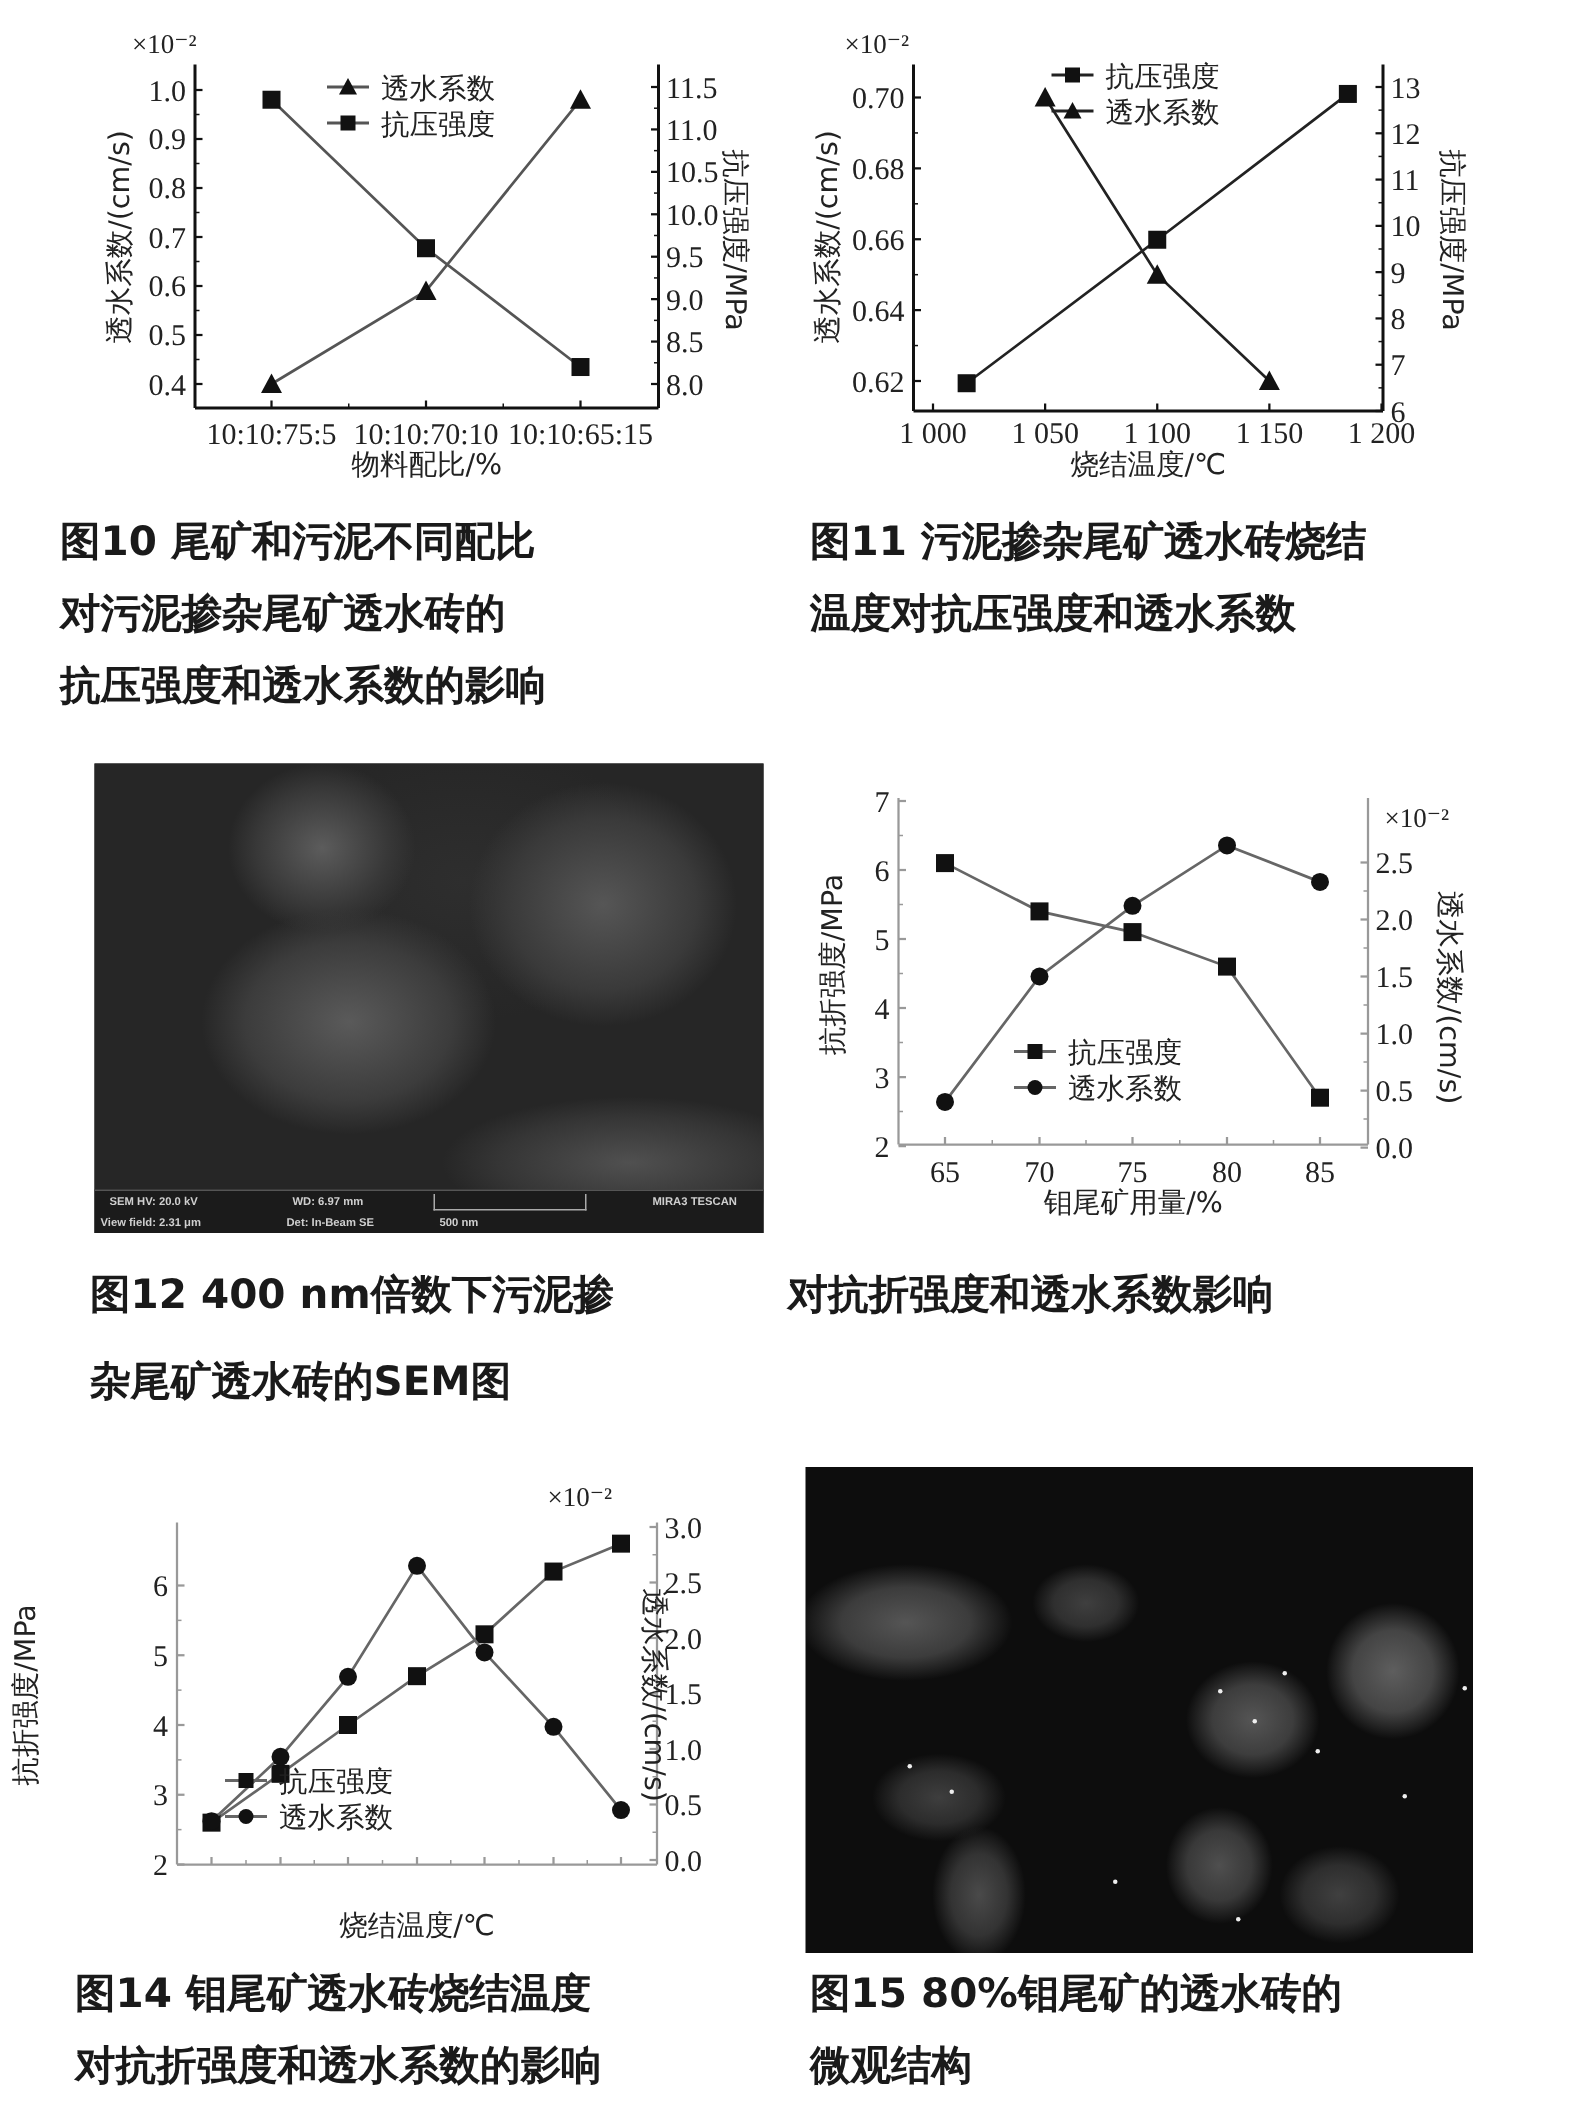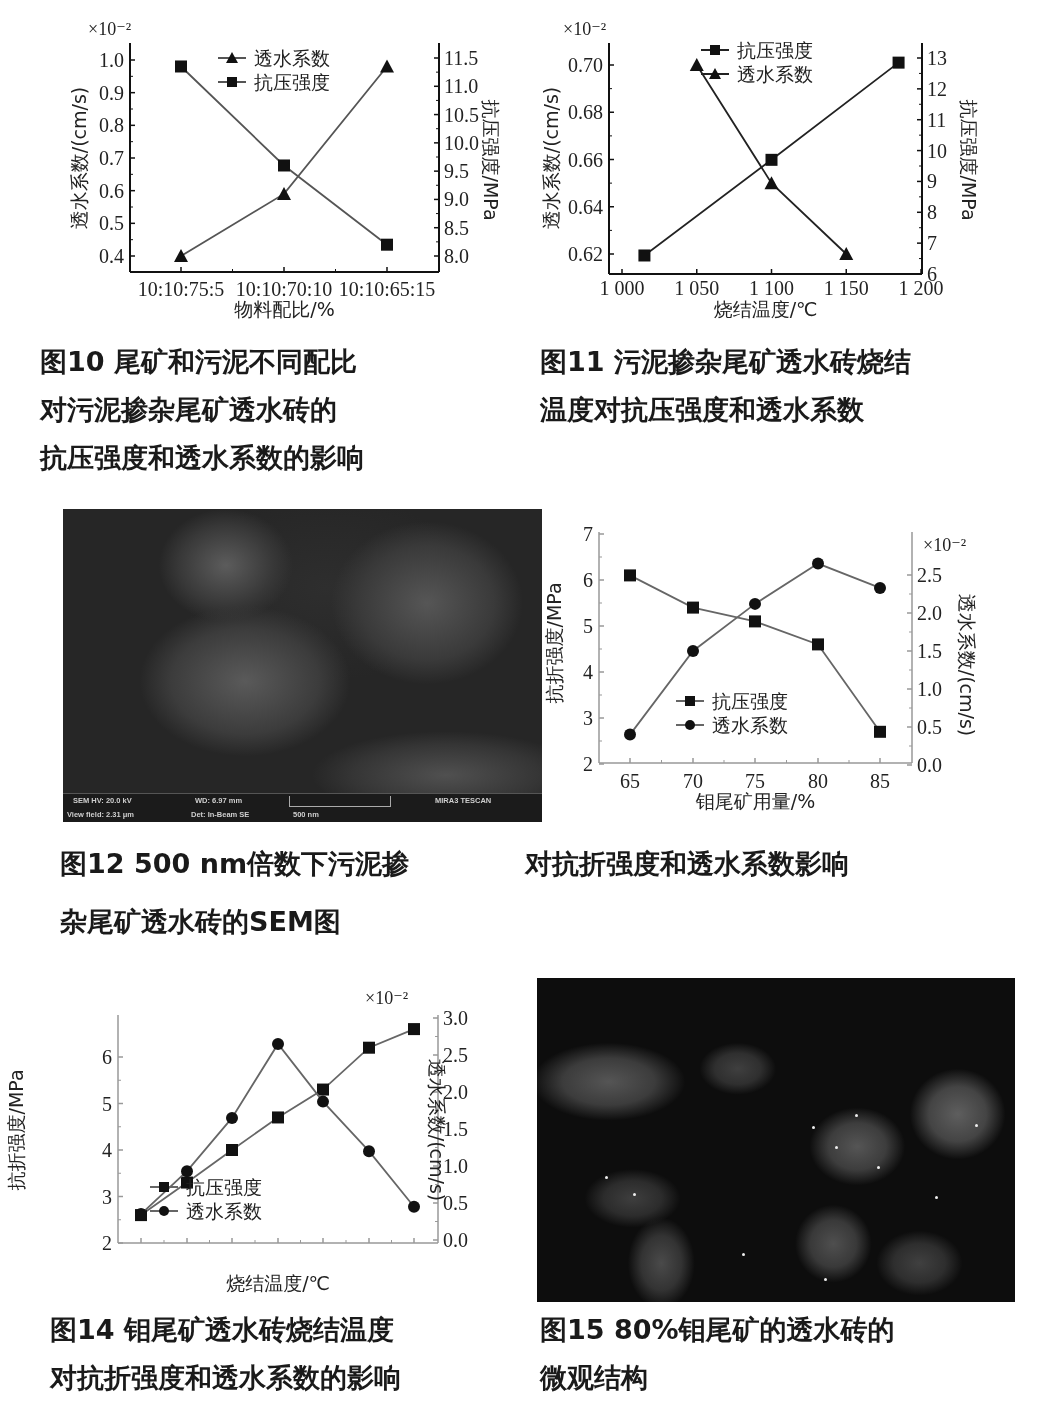--- a/index.html
+++ b/index.html
@@ -4,21 +4,21 @@
 <style>
   html, body { margin: 0; padding: 0; background: #ffffff; }
   body { width: 1056px; height: 1410px; position: relative; overflow: hidden;
          font-family: "DejaVu Serif", "Liberation Serif", serif; color: #1a1a1a; }
   .fig { position: absolute; }
   .chart svg { display: block; }
   .chart text { font-family: "Liberation Serif", "DejaVu Serif", serif; fill: #222; }
   .chart .cjk { font-family: "DejaVu Sans", sans-serif; }
   .caption { position: absolute; font-family: "DejaVu Sans", sans-serif;
              font-weight: bold; font-size: 27px; line-height: 48px; color: #1a1a1a; }
-  .photo { position: absolute; overflow: hidden; padding-left: 33px; }
+  .photo { position: absolute; overflow: hidden; }
   .sem { background: radial-gradient(ellipse 22% 24% at 38% 55%, #5a5a5a 0%, #3c3c3c 70%, transparent 100%),
                      radial-gradient(ellipse 20% 26% at 76% 30%, #565656 0%, #3a3a3a 70%, transparent 100%),
                      radial-gradient(ellipse 14% 18% at 34% 18%, #5c5c5c 0%, #383838 70%, transparent 100%),
                      radial-gradient(ellipse 28% 14% at 80% 85%, #505050 0%, #353535 70%, transparent 100%),
                      radial-gradient(ellipse 30% 30% at 55% 25%, #2e2e2e 0%, #262626 100%),
                      #1e1e1e; }
   .sem-bar { position: absolute; left: 0; right: 0; bottom: 0; height: 28px; background: #1b1b1b;
              border-top: 1px solid #555; font-family: "Liberation Sans", sans-serif; font-size: 7.5px;
              color: #cfcfcf; font-weight: bold; }
   .sem-bar span { position: absolute; white-space: nowrap; }
@@ -207,21 +207,21 @@
     <span style="left:10px;top:2px;">SEM HV: 20.0 kV</span>
     <span style="left:132px;top:2px;">WD: 6.97 mm</span>
     <span style="left:372px;top:2px;">MIRA3 TESCAN</span>
     <span style="left:4px;top:16px;">View field: 2.31 μm</span>
     <span style="left:128px;top:16px;">Det: In-Beam SE</span>
     <div class="sem-scale"></div>
     <span style="left:230px;top:16px;">500 nm</span>
   </div>
 </div>
 <div class="caption" style="left:60px;top:835px;width:420px;line-height:58px;">
-  <div>图12 500 nm倍数下污泥掺</div>
+  <div>图12 400 nm倍数下污泥掺</div>
   <div>杂尾矿透水砖的SEM图</div>
 </div>
 
 <div class="fig chart" style="left:528px;top:505px;width:528px;height:320px;">
   <svg id="svg-fig13" width="528" height="320">
       <g>
         <line x1="71" y1="27" x2="71" y2="258" stroke="#999" stroke-width="1.5"></line>
         <line x1="384" y1="27" x2="384" y2="258" stroke="#999" stroke-width="1.5"></line>
         <line x1="71" y1="258" x2="384" y2="258" stroke="#999" stroke-width="1.5"></line>
         <line x1="71" y1="259" x2="76" y2="259" stroke="#999" stroke-width="1.5"></line>

